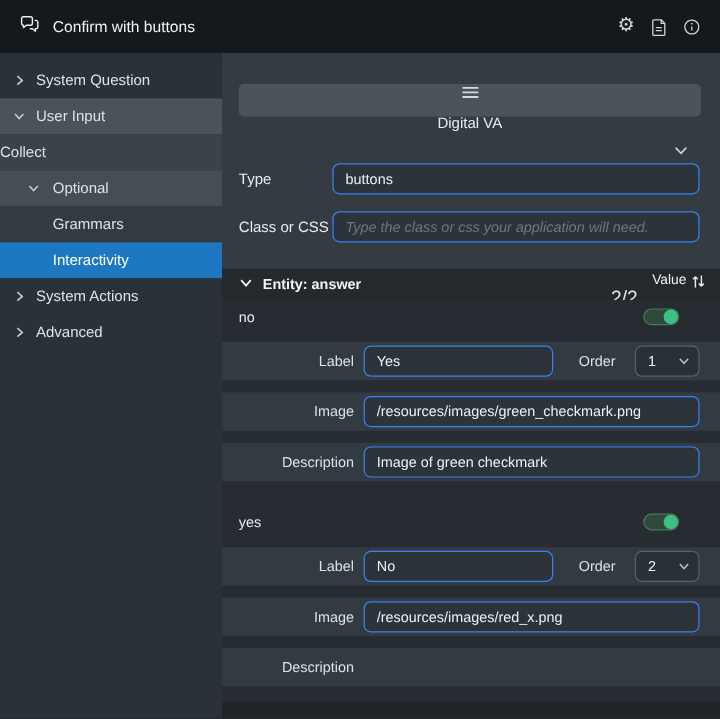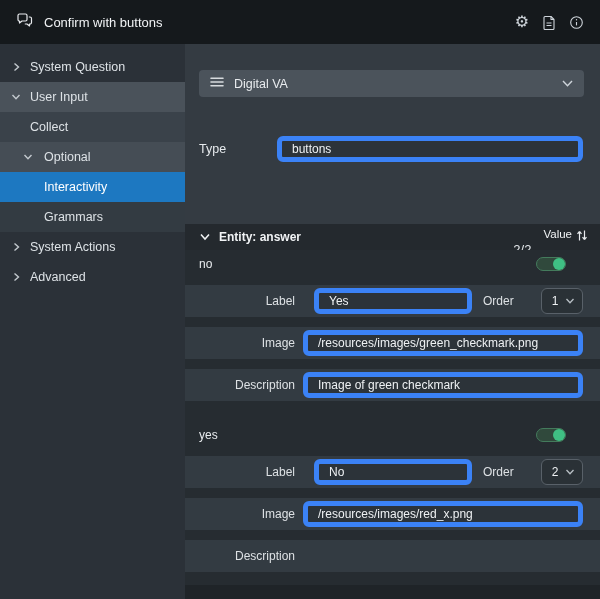--- a/index.html
+++ b/index.html
@@ -13,68 +13,68 @@
   .topbar .title { font-size:13px; color:#f1f3f5; }
   .topbar .right-icons { margin-left:auto; display:flex; align-items:center; gap:13px; color:#ced4da; }
   .gear-glyph { font-size:16px; line-height:1; color:#ced4da; cursor:pointer; }
   .icon-btn { display:flex; align-items:center; cursor:pointer; }
 
   
   .sidebar { position:absolute; top:44px; left:0; width:185px; bottom:0; background:#2b3138; padding-top:8px; }
   .side-row { height:30px; display:flex; align-items:center; font-size:12.5px; color:#dde2e6; cursor:pointer; }
   .side-row svg { flex:none; margin-right:8px; }
   .lvl0 { padding-left:10px; }
-  .collect { padding-left:30px; }
+  .collect { }
   .optional { padding-left:22px; }
   .optional svg { margin-right:10px; }
   .lvl2 { padding-left:44px; }
   .row-sq, .row-sa, .row-adv { background:#2b3138; }
   .row-ui { background:#4a525a; }
   .row-collect { background:#3a424a; }
   .row-optional { background:#454d55; }
   .row-grammars { background:#333b42; }
   .row-interactivity { background:#1d78c1; color:#ffffff; }
 
   
   .main { position:absolute; left:185px; top:44px; right:0; bottom:0; background:#343b42; }
 
   .channel-select { position:absolute; left:14px; right:16px; top:26px; height:27px; background:#4b535b;
                     border-radius:4px; display:flex; align-items:center; padding:0 10px; gap:9px;
-                    color:#e9ecef; font-size:12.5px; cursor:pointer; }
+                    color:#e9ecef; font-size:12.5px; cursor:pointer;flex-direction:column; }
   .channel-select .chev { margin-left:auto; }
 
   .field-row { position:absolute; left:14px; right:17px; height:26px; display:flex; align-items:center; }
   .fr-type { top:92px;align-items:center; }
   .fr-css  { top:132px; }
   .field-row .flbl { width:78px; font-size:12.5px; color:#e6eaed; flex:none; }
-  .inp { height:26px; background:#2c3339; border:5px solid #3b82f6; border-radius:6px;
+  .inp { height:26px; background:#2c3339; border:1px solid #3b82f6; border-radius:6px;
          color:#eef1f3; font-size:12px; padding:0 10px; font-family:"Liberation Sans", sans-serif; outline:none; }
   .field-row .inp { flex:1; }
   .inp::placeholder { color:#70787f; font-style:italic; }
 
   
   .entity-header { position:absolute; top:180px; left:0; right:0; height:26px; background:#24292e;
                    display:flex; align-items:center; padding:0 12px 0 14px; gap:8px; }
   .entity-header .etitle { font-size:12px; font-weight:bold; color:#f1f3f5; }
   .entity-header .hright { margin-left:auto; display:flex; align-items:center; gap:12px; }
-  .entity-header .count { font-size:13px; color:#e3e7ea;margin-top:24px; }
+  .entity-header .count { font-size:16px; color:#e3e7ea;margin-top:24px; }
   .sort-btn { display:flex; gap:4px; cursor:pointer; }
   .sort-btn .slabel { font-size:11.5px; color:#f1f3f5; }
 
   
   .entity-body { position:absolute; top:206px; left:0; right:0; bottom:0; background:#262c31; overflow:hidden; }
   .entry-header { position:relative; height:28px; display:flex; align-items:center; padding-left:14px;
                   font-size:12px; color:#e9ecef; }
   .entry2 .entry-header { margin-top:20px; }
   .toggle { position:absolute; right:34px; top:7px; width:30px; height:14px; border-radius:8px;
             background:#30493c; border:1px solid #447b5c; cursor:pointer; }
   .knob { position:absolute; right:0px; top:0px; width:12px; height:12px; border-radius:50%; background:#3fbf83; }
 
   .band { background:#333b42; height:32px; display:flex; align-items:center; margin-top:10px; }
-  .band.b1 { margin-top:7px;gap:11px; }
+  .band.b1 { margin-top:7px; }
   .band .flabel { width:118px; text-align:right; padding-right:8px; font-size:12px; color:#dde1e4; flex:none; }
   .band .flabel.order-label { width:auto; margin-left:auto; }
   .label-input { width:158px; flex:none; }
   .wide { flex:1; margin-right:17px; }
   .order-select { width:54px; height:26px; margin-left:8px; margin-right:17px; background:#2a3136;
                   border:1px solid #596169; border-radius:6px; display:flex; align-items:center;
                   justify-content:space-between; padding:0 7px 0 10px; color:#eef1f3; font-size:12px; cursor:pointer; }
   .footer-strip { position:absolute; bottom:0; left:0; right:0; height:14px; background:#1f2428; }
 </style>
 </head>
@@ -124,25 +124,25 @@
     </div>
     <div class="side-row collect row-collect">
       <span>Collect</span>
     </div>
     <div class="side-row optional row-optional">
       <svg width="12" height="12" viewBox="0 0 12 12" fill="none" stroke="#c3c9ce" stroke-width="1.4">
           <polyline points="2.5,4 6,7.8 9.5,4"></polyline>
         </svg>
       <span>Optional</span>
     </div>
+    <div class="side-row lvl2 row-grammars">
+      <span>Grammars</span>
+    </div>
     <div class="side-row lvl2 row-interactivity">
       <span>Interactivity</span>
-    </div>
-    <div class="side-row lvl2 row-grammars">
-      <span>Grammars</span>
     </div>
     <div class="side-row lvl0 row-sa">
       <svg width="12" height="12" viewBox="0 0 12 12" fill="none" stroke="#c3c9ce" stroke-width="1.4">
           <polyline points="4.5,2.5 8.5,6 4.5,9.5"></polyline>
         </svg>
       <span>System Actions</span>
     </div>
     <div class="side-row lvl0 row-adv">
       <svg width="12" height="12" viewBox="0 0 12 12" fill="none" stroke="#c3c9ce" stroke-width="1.4">
           <polyline points="4.5,2.5 8.5,6 4.5,9.5"></polyline>
@@ -165,20 +165,24 @@
             <polyline points="2,2 6.5,6.8 11,2"></polyline>
           </svg>
       </span>
     </div>
 
     <div class="field-row fr-type">
       <span class="flbl">Type</span>
       <input class="inp" type="text" value="buttons" style="">
     </div>
 
+    <div class="field-row fr-css">
+      <span class="flbl">Class or CSS</span>
+      <input class="inp" type="text" placeholder="Type the class or css your application will need." style="">
+    </div>
 
     <div class="entity-header">
       <span>
         <svg width="12" height="10" viewBox="0 0 12 10" fill="none" stroke="#f1f3f5" stroke-width="1.5">
             <polyline points="2,2.5 6,7 10,2.5"></polyline>
           </svg>
       </span>
       <span class="etitle">Entity: answer</span>
       <span class="hright">
         <span class="count">2/2</span>

